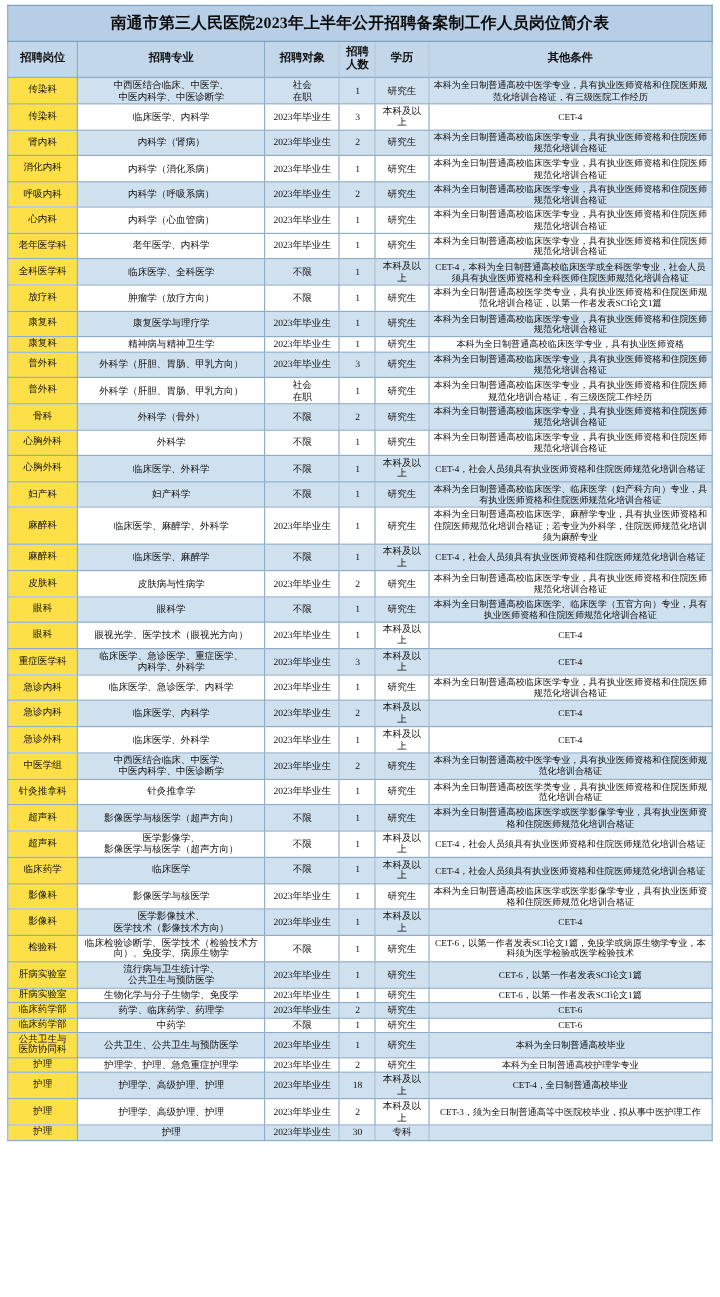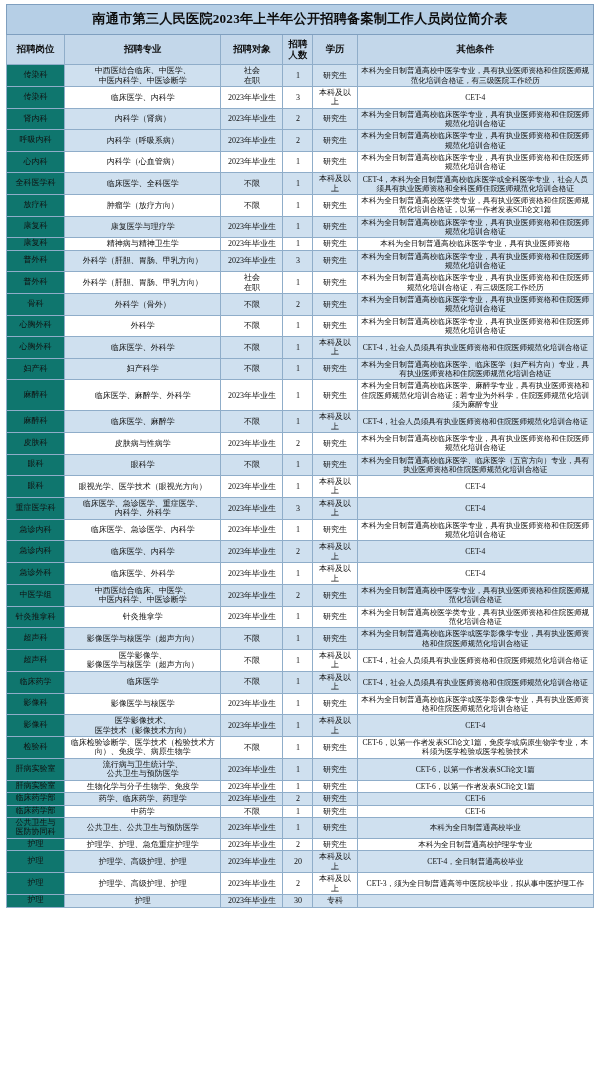--- a/index.html
+++ b/index.html
@@ -55,21 +55,21 @@
   
   col.c-post   { width: 58px; }
   col.c-major  { width: 156px; }
   col.c-target { width: 62px; }
   col.c-count  { width: 30px; }
   col.c-edu    { width: 44px; }
   col.c-other  { width: 236px; }
 
   
   td.post {
-    background: #0f766e;
+    background: #fde047;
     text-align: center;
     font-size: 8px;
     line-height: 1.12;
     color: #101010;
   }
   td.major, td.target, td.count, td.edu {
     text-align: center;
     font-size: 8px;
     line-height: 1.18;
     color: #101010;
@@ -145,31 +145,47 @@
           <td class="other nowrapline">CET-4</td>
         </tr>
         <tr class="band">
           <td class="post nowrapline">肾内科</td>
           <td class="major nowrapline">内科学（肾病）</td>
           <td class="target nowrapline">2023年毕业生</td>
           <td class="count nowrapline">2</td>
           <td class="edu nowrapline">研究生</td>
           <td class="other nowrapline">本科为全日制普通高校临床医学专业，具有执业医师资格和住院医师规范化培训合格证</td>
         </tr>
+        <tr class="plain">
+          <td class="post nowrapline">消化内科</td>
+          <td class="major nowrapline">内科学（消化系病）</td>
+          <td class="target nowrapline">2023年毕业生</td>
+          <td class="count nowrapline">1</td>
+          <td class="edu nowrapline">研究生</td>
+          <td class="other nowrapline">本科为全日制普通高校临床医学专业，具有执业医师资格和住院医师规范化培训合格证</td>
+        </tr>
         <tr class="band">
           <td class="post nowrapline">呼吸内科</td>
           <td class="major nowrapline">内科学（呼吸系病）</td>
           <td class="target nowrapline">2023年毕业生</td>
           <td class="count nowrapline">2</td>
           <td class="edu nowrapline">研究生</td>
           <td class="other nowrapline">本科为全日制普通高校临床医学专业，具有执业医师资格和住院医师规范化培训合格证</td>
         </tr>
         <tr class="plain">
           <td class="post nowrapline">心内科</td>
           <td class="major nowrapline">内科学（心血管病）</td>
+          <td class="target nowrapline">2023年毕业生</td>
+          <td class="count nowrapline">1</td>
+          <td class="edu nowrapline">研究生</td>
+          <td class="other nowrapline">本科为全日制普通高校临床医学专业，具有执业医师资格和住院医师规范化培训合格证</td>
+        </tr>
+        <tr class="plain">
+          <td class="post nowrapline">老年医学科</td>
+          <td class="major nowrapline">老年医学、内科学</td>
           <td class="target nowrapline">2023年毕业生</td>
           <td class="count nowrapline">1</td>
           <td class="edu nowrapline">研究生</td>
           <td class="other nowrapline">本科为全日制普通高校临床医学专业，具有执业医师资格和住院医师规范化培训合格证</td>
         </tr>
         <tr class="band">
           <td class="post nowrapline">全科医学科</td>
           <td class="major nowrapline">临床医学、全科医学</td>
           <td class="target nowrapline">不限</td>
           <td class="count nowrapline">1</td>
@@ -437,21 +453,21 @@
           <td class="major nowrapline">护理学、护理、急危重症护理学</td>
           <td class="target nowrapline">2023年毕业生</td>
           <td class="count nowrapline">2</td>
           <td class="edu nowrapline">研究生</td>
           <td class="other nowrapline">本科为全日制普通高校护理学专业</td>
         </tr>
         <tr class="band">
           <td class="post nowrapline">护理</td>
           <td class="major nowrapline">护理学、高级护理、护理</td>
           <td class="target nowrapline">2023年毕业生</td>
-          <td class="count nowrapline">20</td>
+          <td class="count nowrapline">18</td>
           <td class="edu nowrapline">本科及以上</td>
           <td class="other nowrapline">CET-4，全日制普通高校毕业</td>
         </tr>
         <tr class="plain">
           <td class="post nowrapline">护理</td>
           <td class="major nowrapline">护理学、高级护理、护理</td>
           <td class="target nowrapline">2023年毕业生</td>
           <td class="count nowrapline">2</td>
           <td class="edu nowrapline">本科及以上</td>
           <td class="other nowrapline">CET-3，须为全日制普通高等中医院校毕业，拟从事中医护理工作</td>

